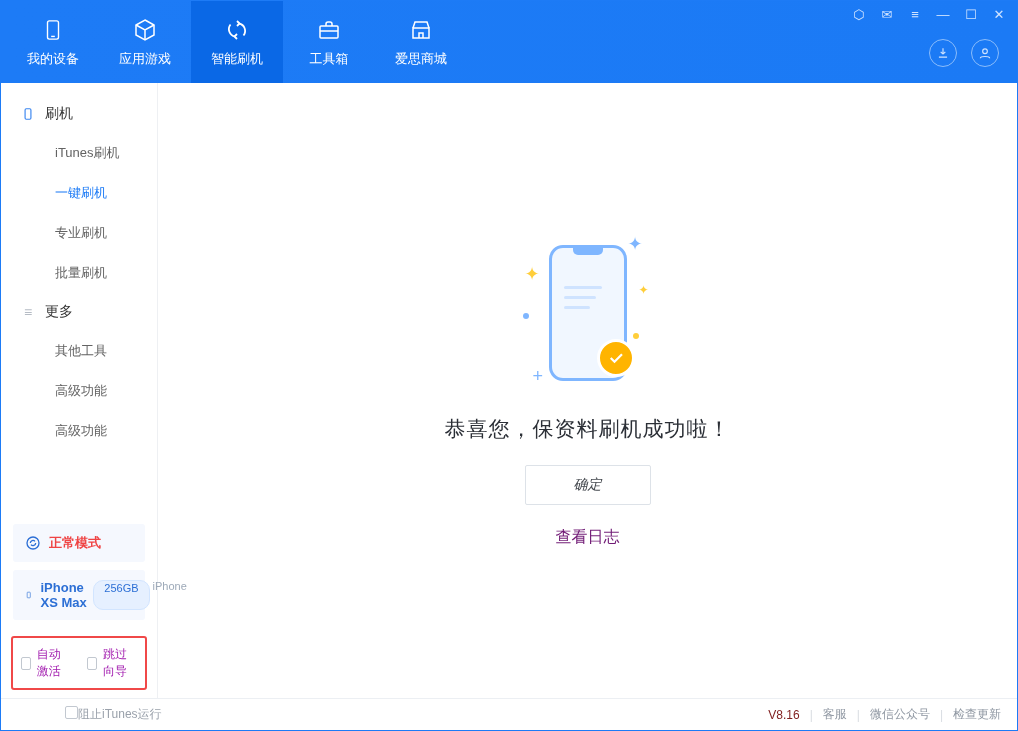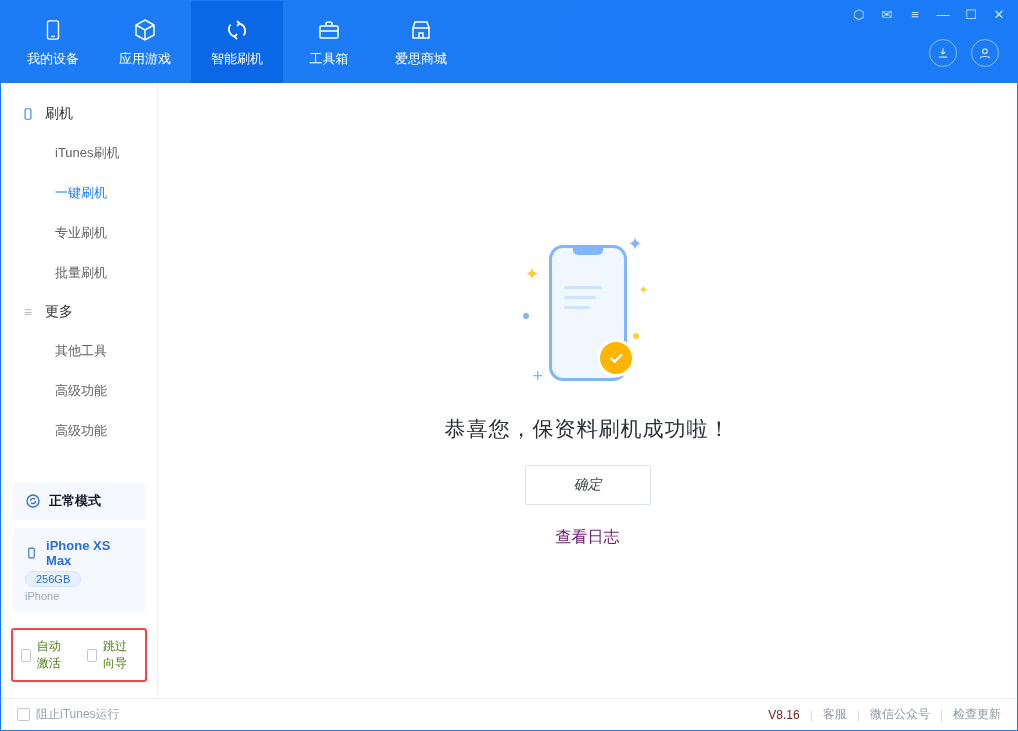--- a/index.html
+++ b/index.html
@@ -110,46 +110,46 @@
   .side-item.active { color: #1d7bf6; }
   .device-blocks { margin-top: auto; padding: 0 12px 8px 12px; }
   .dev-block {
     background: #f5f8fe;
     border-radius: 3px;
     padding: 10px 12px;
     margin-top: 8px;
     font-size: 13px;
     color: #2c6fd5;
     display: flex;
-    flex-direction: column;
+    flex-direction: row;
     gap: 3px;
   }
-  .dev-block.mode { flex-direction: row; align-items:center; gap:8px; color:#0f172a; font-weight:600;}
+  .dev-block.mode { flex-direction: row; align-items:center; gap:8px; color:#ef4444; font-weight:600;}
   .dev-block .dname { font-weight: 600; }
   .dev-block .dcap {
     display:inline-block;
     background:#e6f0ff;
     color:#2c6fd5;
     border:1px solid #d2e5ff;
     border-radius: 10px;
     font-size:11px;
     padding:1px 10px;
     width:fit-content;
   }
   .dev-block .dtype { font-size:11px; color:#9da9b8;}
   .opt-box {
     border: 2px solid #f04848;
     border-radius: 3px;
     padding: 8px 8px;
-    margin: 8px 10px 16px 10px;
+    margin: 8px 10px 8px 10px;
     display:flex;
     gap: 6px;
     align-items:center;
     font-size:12px;
-    color:#4d7c0f;
+    color:#a21caf;
   }
   .checkbox { width:13px;height:13px;border:1px solid #c2c8d0;border-radius:2px;display:inline-block;}
   
   .main {
     flex: 1;
     display: flex;
     flex-direction: column;
     align-items: center;
     justify-content: center;
     gap: 22px;
@@ -205,21 +205,21 @@
   
   .footer {
     height: 32px;
     border-top: 1px solid #eceff3;
     display:flex;
     align-items:center;
     font-size:12px;
     color:#9aa1ab;
     padding: 0 16px;
   }
-  .footer-left { display:flex; align-items:center; gap:6px;}
+  .footer-left { display:flex; margin-left:48px;}
   .footer-right { margin-left:auto; display:flex; align-items:center; gap:10px; color:#8f97a2;}
   .footer-right .ver { color:#7f1d1d;}
   .sep { color:#d9dde2;}
 </style>
 </head>
 <body>
 
 <div class="header">
   <div class="tabs">
     <div class="tab">

